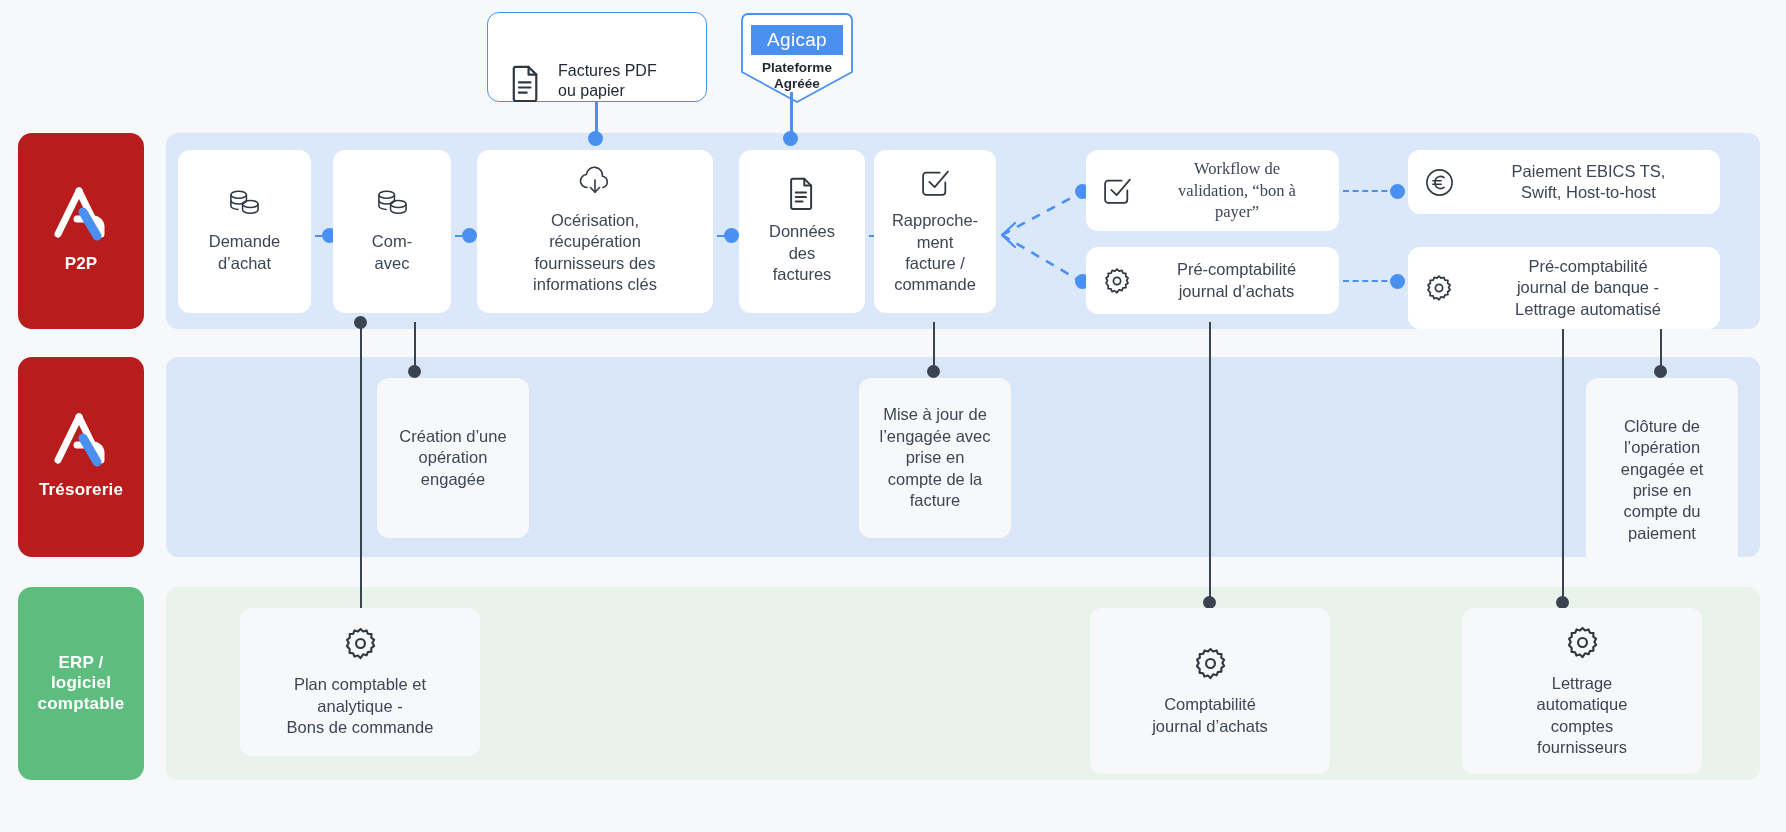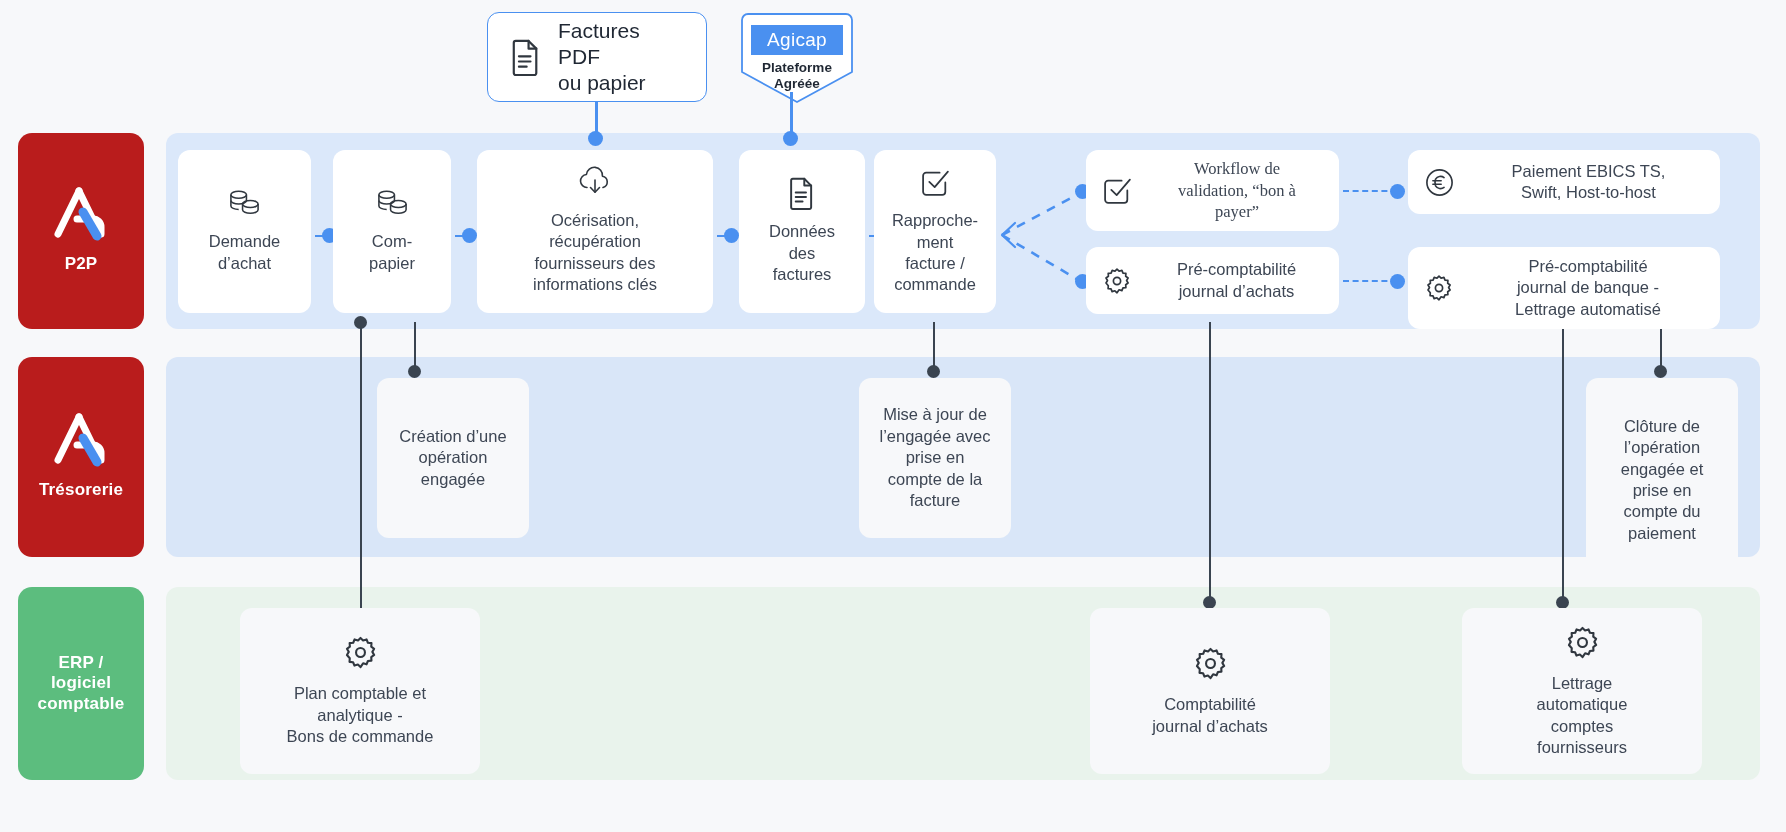--- a/index.html
+++ b/index.html
@@ -47,23 +47,23 @@
   .card.row-h { flex-direction:row; gap:18px; text-align:center;
                 justify-content:flex-start; padding:10px 16px; }
   .card.row-h .label { flex:1; text-align:center; }
   .card .ico { margin-bottom:12px; display:block; }
   .card.row-h .ico { margin-bottom:0; flex:0 0 auto; }
 
   
   .src-box {
     position:absolute; background:#fff;
     border:1.6px solid #4a90f0; border-radius:12px;
-    display:flex; flex-direction:row; align-items:center; gap:16px;
+    display:flex; flex-direction:row; align-items:flex-end; gap:16px;
     padding:0 22px;
-    color:#1f2733; font-size:21px; line-height:1.25;
+    color:#1f2733; font-size:16px; line-height:1.25;
   }
 
   
   .shield { position:absolute; }
   .shield .inner {
     position:absolute; inset:0;
     display:flex; flex-direction:column; align-items:center;
   }
   .shield .bar {
     margin-top:13px; width:92px; height:30px; background:#4a90f0;
@@ -193,21 +193,21 @@
     <span class="ico">
       <svg width="33" height="30" viewBox="0 0 34 30" fill="none" stroke="#30373f" stroke-width="1.6">
         <ellipse cx="11" cy="5.5" rx="8" ry="3.6"></ellipse>
         <path d="M3 5.5v6c0 2 3.6 3.6 8 3.6s8-1.6 8-3.6v-6"></path>
         <path d="M3 11.5v5.5c0 2 3.6 3.6 8 3.6"></path>
         <ellipse cx="23" cy="15" rx="8" ry="3.6"></ellipse>
         <path d="M15 15v6c0 2 3.6 3.6 8 3.6s8-1.6 8-3.6v-6"></path>
       </svg>
     </span>
     <span class="label" style="white-space:pre-line;">Com-
-papier</span>
+avec</span>
   </div>
 
   <div class="seg" style="left:455px; top:235px; width:11px;"></div>
   <div class="dot" style="left:462px; top:228px; width:15px; height:15px;"></div>
 
   <div class="card" style="left:477px; top:150px; width:236px; height:163px;">
     <span class="ico">
       <svg width="36" height="30" viewBox="0 0 36 30" fill="none" stroke="#30373f" stroke-width="1.6" stroke-linecap="round" stroke-linejoin="round">
         <path d="M10 19.5a6.5 6.5 0 0 1-.6-12.97A8 8 0 0 1 25.4 8.2 5.8 5.8 0 0 1 26 19.5"></path>
         <path d="M18 12v12"></path>
@@ -328,21 +328,21 @@
 
   <div class="card grey" style="left:1586px; top:378px; width:152px; height:204px;">
     <span class="label" style="white-space:pre-line;">Clôture de
 l’opération
 engagée et
 prise en
 compte du
 paiement</span>
   </div>
 
-  <div class="card grey" style="left:240px; top:608px; width:240px; height:166px;">
+  <div class="card grey" style="left:240px; top:608px; width:240px; height:148px;">
     <span class="ico">
       <svg width="37" height="37" viewBox="0 0 30 30" fill="none" stroke="#30373f" stroke-width="1.7" stroke-linejoin="round">
         <path d="M15 3.2l2.1 2.0 2.8-.8 1.1 2.7 2.9.3-.2 2.9 2.4 1.7-1.5 2.5 1.5 2.5-2.4 1.7.2 2.9-2.9.3-1.1 2.7-2.8-.8L15 26.8l-2.1-2.0-2.8.8-1.1-2.7-2.9-.3.2-2.9L4 17l1.5-2.5L4 12l2.4-1.7-.2-2.9 2.9-.3 1.1-2.7 2.8.8z"></path>
         <circle cx="15" cy="15" r="3.6"></circle>
       </svg>
     </span>
     <span class="label" style="white-space:pre-line;">Plan comptable et
 analytique -
 Bons de commande</span>
   </div>

